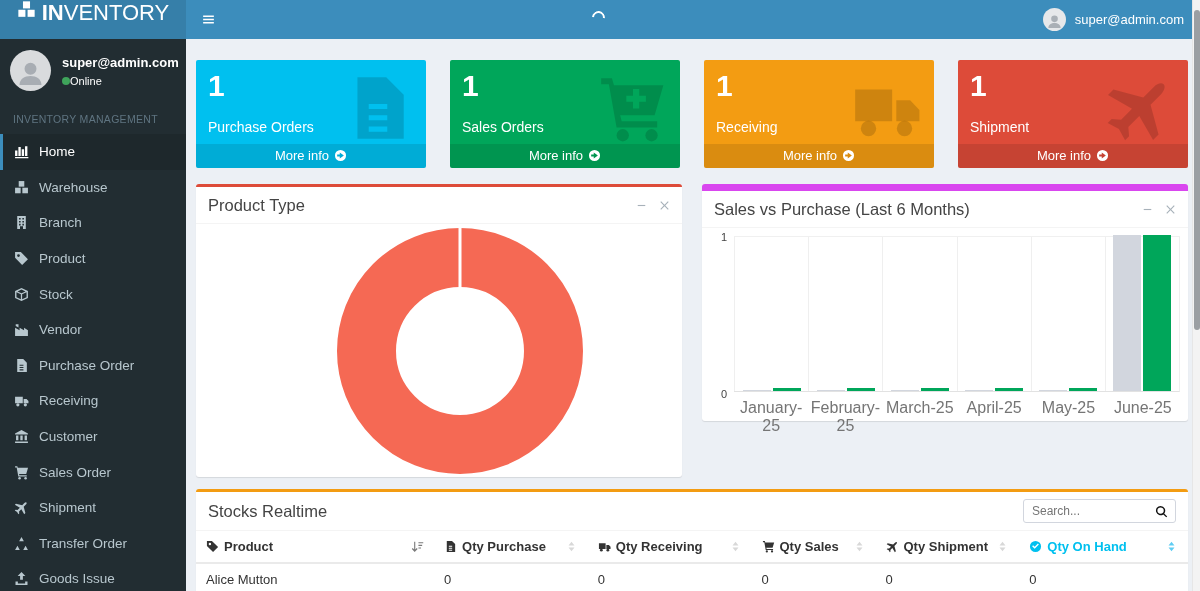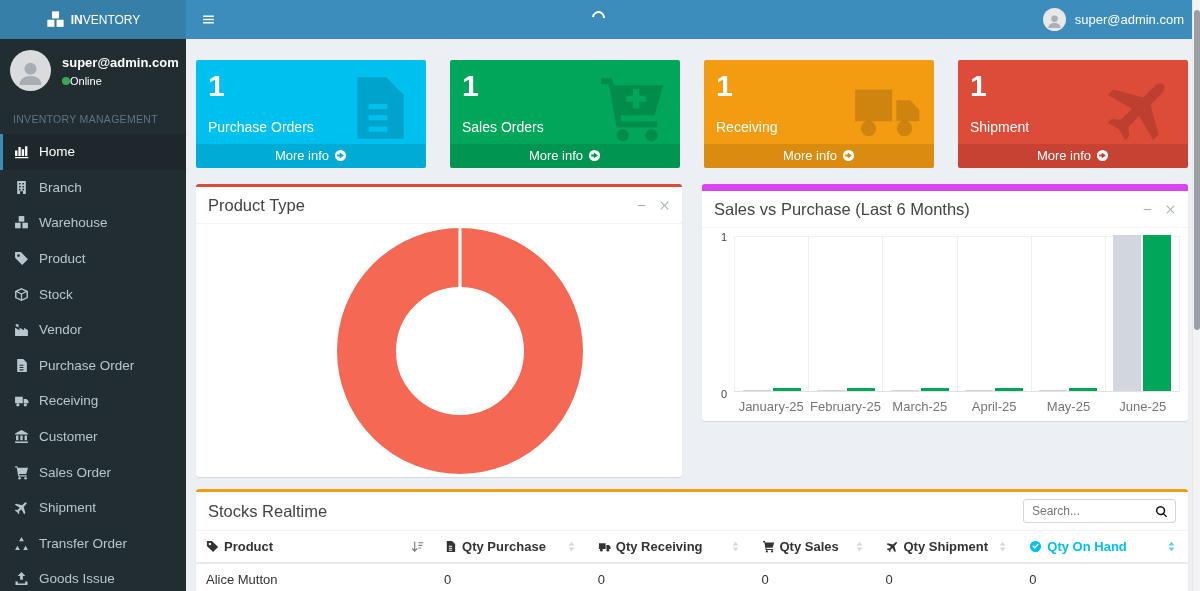--- a/index.html
+++ b/index.html
@@ -2,21 +2,21 @@
 <html><head>
 <meta charset="utf-8">
 <style>
   * { box-sizing: border-box; margin: 0; padding: 0; }
   html,body { width:1200px; height:591px; overflow:hidden; }
   body { font-family:"Liberation Sans", sans-serif; background:#ecf0f5; position:relative; color:#333; }
   .ic { width:14px; height:14px; fill:currentColor; display:block; }
 
   
   .navbar { position:absolute; top:0; left:0; right:0; height:39px; background:#3c8dbc; display:flex; align-items:stretch; z-index:5; }
-  .brand { width:186px; background:#367fa9; color:#fff; display:flex; align-items:center; justify-content:center; gap:6px; font-size:12px; }
+  .brand { width:186px; background:#367fa9; color:#fff; display:flex; align-items:flex-start; justify-content:center; gap:6px; font-size:22px; }
   .brand .logo-ic { width:19px; height:19px; }
   .brand b { font-weight:700; }
   .hamburger { width:44px; display:flex; align-items:center; justify-content:center; color:#fff; cursor:pointer; }
   .hamburger .ic { width:15px; height:15px; }
   .spinner { position:absolute; left:592px; top:11px; width:13px; height:13px; border-radius:50%; border:2px solid transparent; border-top-color:#fff; border-right-color:#fff; transform:rotate(-40deg); }
   .nav-user { margin-left:auto; display:flex; align-items:center; gap:9px; padding:0 16px; color:#fff; font-size:13px; cursor:pointer; }
   .nav-avatar { width:23px; height:23px; border-radius:50%; background:#e6e8ea; color:#aab0b6; display:flex; align-items:center; justify-content:center; overflow:hidden; }
   .nav-avatar .ic { width:15px; height:15px; margin-top:3px; }
 
   
@@ -61,21 +61,21 @@
   .donut-body svg { transform:translateX(21px); }
   .chart-body { height:193px; padding:8px 8px 0 4px; }
 
   .bchart { display:flex; }
   .ylab { width:28px; height:158px; display:flex; flex-direction:column; justify-content:space-between; align-items:flex-end; padding-right:7px; font-size:11px; color:#444; }
   .ylab span { transform:translateY(-5px); }
   .ylab span:last-child { transform:translateY(6px); }
   .plot { flex:1; height:156px; border-top:1px solid #f0f0f0; border-bottom:1px solid #e2e2e2; border-right:1px solid #efefef; display:flex; }
   .pgroup { flex:1; display:flex; align-items:flex-end; justify-content:center; gap:2px; border-left:1px solid #efefef; }
   .bar { width:28px; }
-  .xlabels { display:flex; margin-left:28px; padding-top:5px; font-size:13px; color:#757575;justify-content:space-between; }
+  .xlabels { display:flex; margin-left:28px; padding-top:5px; font-size:16px; color:#757575;justify-content:space-between; }
   .xlabels span { flex:1; text-align:center; }
 
   
   .stocks-header { padding:7px 12px; display:flex; align-items:center; border-bottom:1px solid #f4f4f4; }
   .search-box { margin-left:auto; width:153px; height:24px; border:1px solid #d2d6de; border-radius:3px; display:flex; align-items:center; background:#fff; }
   .search-box input { border:0; outline:0; flex:1; min-width:0; padding:0 8px; font-size:12px; color:#555; font-family:"Liberation Sans",sans-serif; }
   .search-ic-btn { padding:0 7px; color:#111; cursor:pointer; display:flex; }
   .search-ic-btn .ic { width:13px; height:13px; }
 
   table { width:100%; border-collapse:collapse; font-size:13px; color:#333; table-layout:fixed; }
@@ -138,31 +138,31 @@
   <div class="side-header">INVENTORY MANAGEMENT</div>
   <div id="sidebar-menu">
       <div class="sitem active">
         <svg class="ic" viewBox="0 0 14 14">
           <path d="M1 11.2h2.2V6H1v5.2zm3.1 0h2.2V2.8H4.1v8.4zm3.1 0h2.2V5H7.2v6.2zm3.1 0h2.2V2h-2.2v9.2zM1 12.2h12.4v1H1z"></path>
         </svg>
         <span>Home</span>
       </div>
       <div class="sitem">
         <svg class="ic" viewBox="0 0 14 14">
-          <path fill-rule="evenodd" d="M3 1h8v12H8.4v-2.4H5.6V13H3V1zm1.7 1.8h1.5v1.5H4.7V2.8zm3.1 0h1.5v1.5H7.8V2.8zM4.7 5.5h1.5V7H4.7V5.5zm3.1 0h1.5V7H7.8V5.5zm-3.1 2.7h1.5v1.5H4.7V8.2zm3.1 0h1.5v1.5H7.8V8.2z"></path>
-        </svg>
-        <span>Branch</span>
-      </div>
-      <div class="sitem">
-        <svg class="ic" viewBox="0 0 14 14">
           <rect x="4.4" y="1" width="5.2" height="5.2"></rect>
           <rect x="1" y="7.2" width="5.2" height="5.2"></rect>
           <rect x="7.8" y="7.2" width="5.2" height="5.2"></rect>
         </svg>
         <span>Warehouse</span>
+      </div>
+      <div class="sitem">
+        <svg class="ic" viewBox="0 0 14 14">
+          <path fill-rule="evenodd" d="M3 1h8v12H8.4v-2.4H5.6V13H3V1zm1.7 1.8h1.5v1.5H4.7V2.8zm3.1 0h1.5v1.5H7.8V2.8zM4.7 5.5h1.5V7H4.7V5.5zm3.1 0h1.5V7H7.8V5.5zm-3.1 2.7h1.5v1.5H4.7V8.2zm3.1 0h1.5v1.5H7.8V8.2z"></path>
+        </svg>
+        <span>Branch</span>
       </div>
       <div class="sitem">
         <svg class="ic" viewBox="0 0 14 14">
           <path fill-rule="evenodd" d="M1 1h5.4L13 7.6 7.6 13 1 6.4V1zm3.2 2a1.3 1.3 0 100 2.6 1.3 1.3 0 000-2.6z"></path>
         </svg>
         <span>Product</span>
       </div>
       <div class="sitem">
         <svg class="ic" viewBox="0 0 14 14">
           <path d="M7 1l6 2.8v6.4L7 13 1 10.2V3.8L7 1zM2.3 4.9v4.6l4.1 1.9V6.8L2.3 4.9zm9.4 0L7.6 6.8v4.6l4.1-1.9V4.9zM7 2.4L3.3 4.1 7 5.8l3.7-1.7L7 2.4z"></path>

